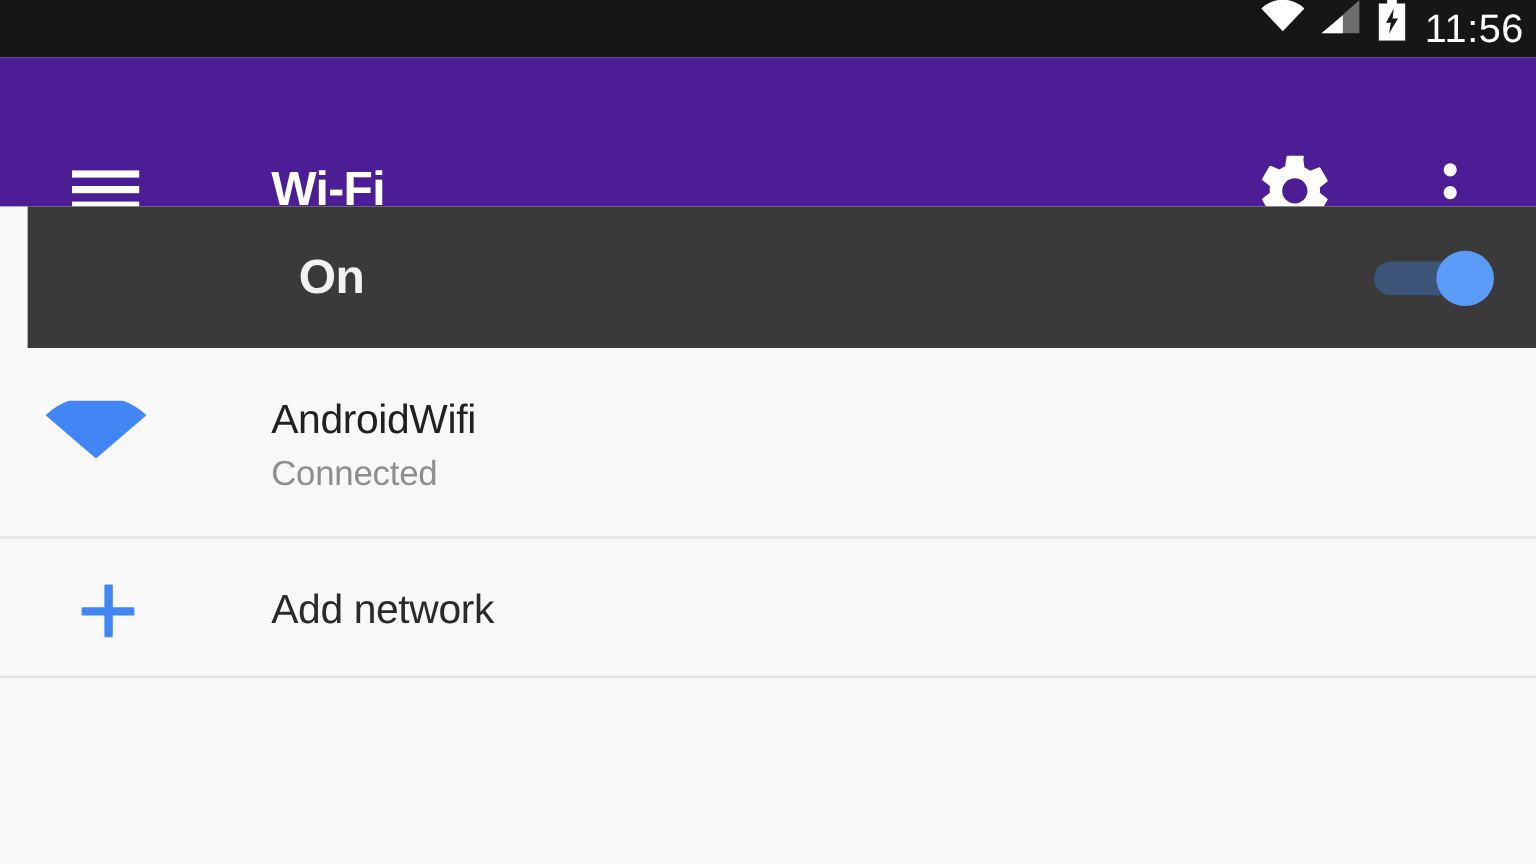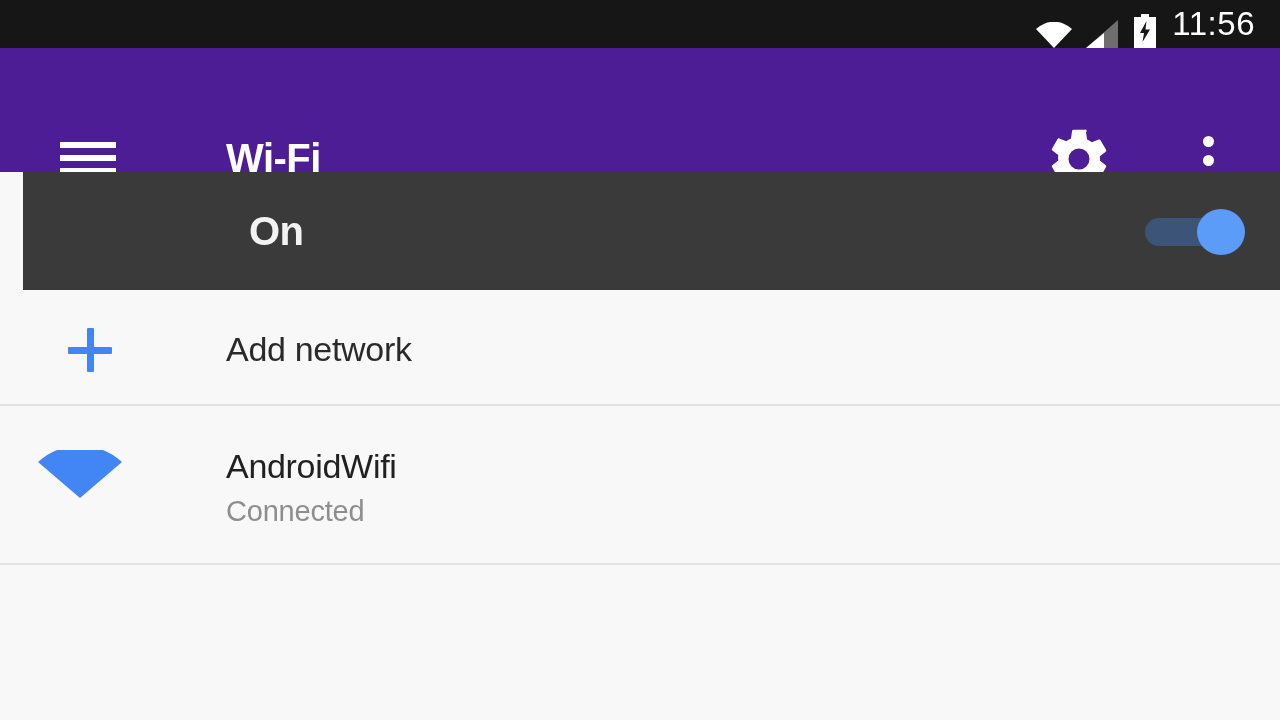--- a/index.html
+++ b/index.html
@@ -24,25 +24,25 @@
   
   .status-bar {
     position: absolute;
     left: 0; top: 0;
     width: 1280px;
     height: 48px;
     background: #161616;
   }
   .status-right {
     position: absolute;
-    right: 25px;
+    right: 10px;
     top: 0;
     height: 48px;
     display: flex;
-    align-items: flex-end;
+    align-items: flex-start;
     gap: 14px;
   }
   .icon-wifi-status {
     width: 36px;
     height: 26px;
     position: relative;
   }
   .icon-cell {
     width: 32px;
     height: 28px;
@@ -307,38 +307,38 @@
   <div class="toggle-bar">
     <div class="toggle-label">On</div>
     <div class="switch">
       <div class="track"></div>
       <div class="thumb"></div>
     </div>
   </div>
 
   <div class="content">
 
-    <div class="list-row row-add">
-      <div class="plus-icon">
-        <span class="h"></span>
-          <span class="v"></span>
-      </div>
-      <div class="row-text" style="top:40px;">
-        <div class="row-title-single">Add network</div>
-      </div>
-      <div class="divider" style="top:114px;"></div>
-    </div>
-
     <div class="list-row row-network">
       <div class="wifi-wedge">
         <svg width="84" height="48" viewBox="0 0 84 48">
           <path d="M42 48 L0 12 A62 62 0 0 1 84 12 Z" fill="#4285f4"></path>
         </svg>
       </div>
       <div class="row-text" style="top:41px;">
         <div class="row-title">AndroidWifi</div>
         <div class="row-sub">Connected</div>
       </div>
       <div class="divider" style="top:157px;"></div>
     </div>
 
+    <div class="list-row row-add">
+      <div class="plus-icon">
+        <span class="h"></span>
+          <span class="v"></span>
+      </div>
+      <div class="row-text" style="top:40px;">
+        <div class="row-title-single">Add network</div>
+      </div>
+      <div class="divider" style="top:114px;"></div>
+    </div>
+
   </div>
 </div>
 
 </body></html>

